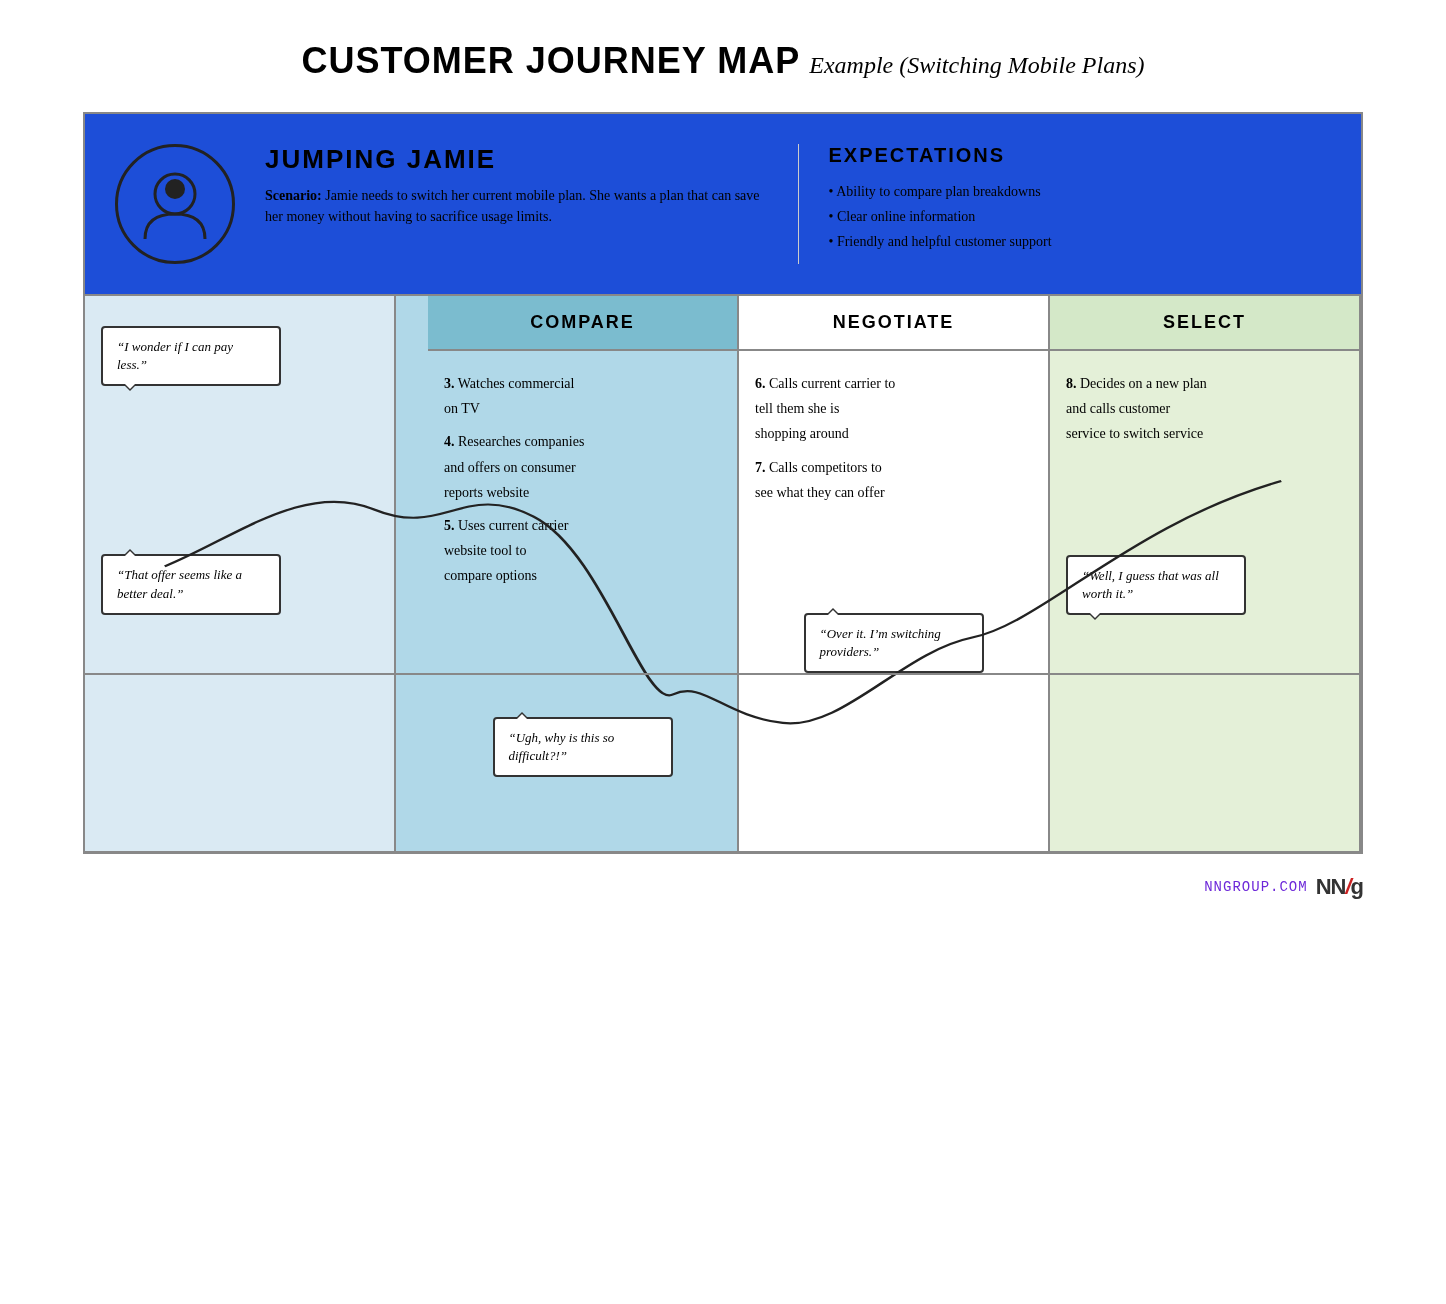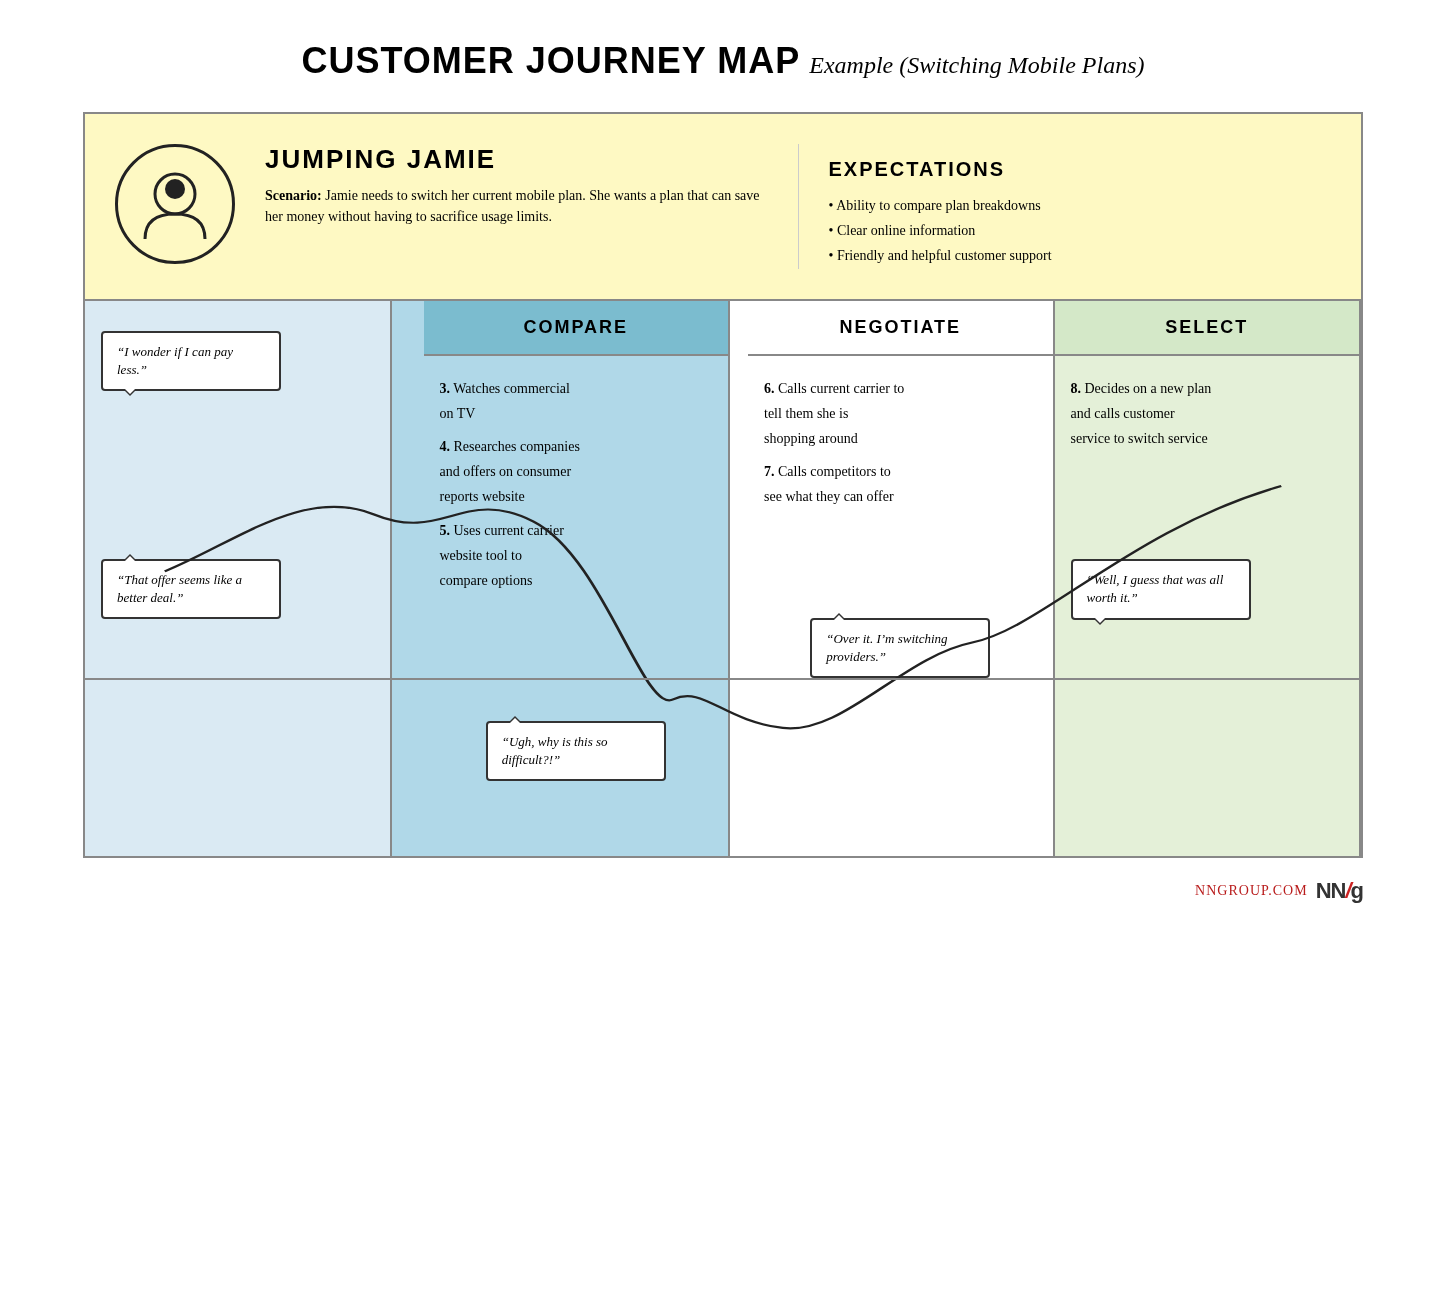--- a/index.html
+++ b/index.html
@@ -29,21 +29,21 @@
       font-style: italic;
       font-weight: 400;
       font-family: Georgia, serif;
       font-size: 24px;
     }
 
     .main-frame {
       border: 2px solid #888;
       width: 100%;
       max-width: 1280px;
-      background: #fef9c3;
+      background: #1d4ed8;
     }
 
     
     .persona-section {
       display: flex;
       flex-direction: row;
       padding: 30px 30px 30px 30px;
       border-bottom: 2px solid #888;
     }
 
@@ -76,21 +76,20 @@
     .persona-scenario {
       font-size: 14px;
       line-height: 1.5;
     }
     .persona-scenario strong {
       font-weight: bold;
     }
 
     .expectations-section {
       flex: 1;
-      margin-top: 14px;
     }
     .expectations-title {
       font-family: Arial, sans-serif;
       font-weight: 900;
       font-size: 20px;
       letter-spacing: 2px;
       margin-bottom: 12px;
     }
     .expectations-list {
       list-style: none;
@@ -128,21 +127,21 @@
       border-bottom: 2px solid #888;
     }
 
     .phase-define .phase-header { background: #c8dce8; }
     .phase-compare .phase-header { background: #7bbccf; }
     .phase-negotiate .phase-header { background: #fff; }
     .phase-select .phase-header { background: #d4e8c8; }
 
     .phase-define { background: #daeaf3; }
     .phase-compare { background: #b0d8e8; padding-left: 32px; }
-    .phase-negotiate { background: #fff; padding-left: 18px; }
+    .phase-negotiate { background: #fff; }
     .phase-select { background: #e4f0d8; }
 
     .phase-content {
       flex: 1;
       padding: 20px 16px;
       position: relative;
       min-height: 500px;
     }
 
     .phase-steps {
@@ -242,23 +241,23 @@
     
     .branding {
       display: flex;
       align-items: center;
       justify-content: flex-end;
       width: 100%;
       max-width: 1280px;
       padding: 20px 0 0 0;
     }
     .branding-text {
-      font-family: Liberation Serif, serif;
+      font-family: Liberation Mono, monospace;
       font-size: 14px;
-      color: #b91c1c;
+      color: #6d28d9;
       letter-spacing: 1px;
       margin-right: 8px;
     }
     .branding-logo {
       font-family: Arial, sans-serif;
       font-weight: 900;
       font-size: 22px;
       color: #333;
       letter-spacing: -1px;
     }

